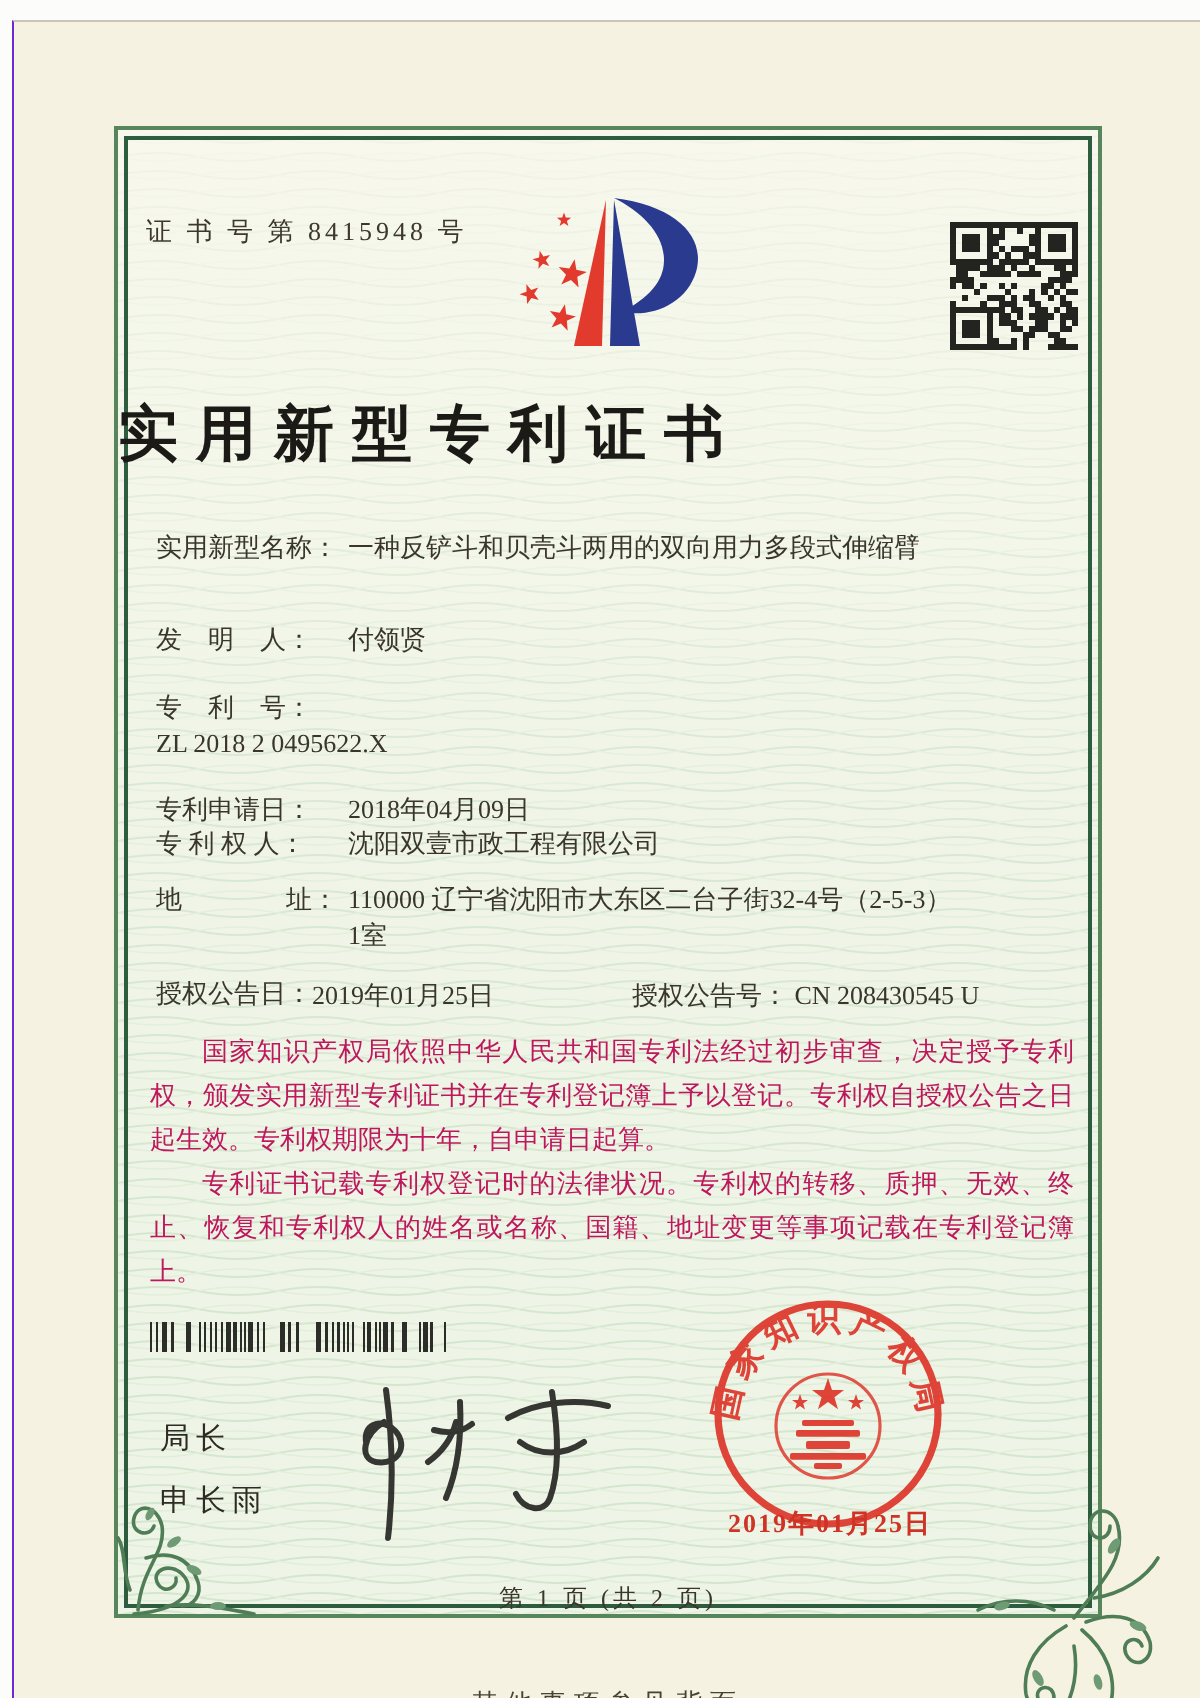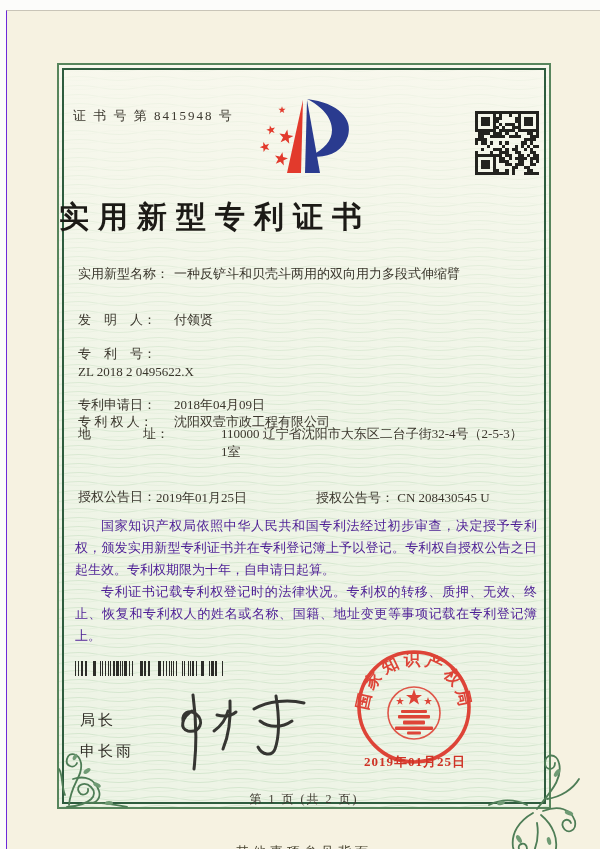--- a/index.html
+++ b/index.html
@@ -37,31 +37,31 @@
   }
 
   .field-row{position:absolute;left:19px;width:458px;display:flex;font-size:13px;line-height:18px;color:#3a362c;}
   .f-label{flex:none;width:96px;white-space:nowrap;}
   .f-value{flex:1;}
   .row-name{top:200px;}
   .row-inventor{top:246px;}
   .row-patno{top:280px;flex-direction:column;}
   .row-filing{top:314px;margin-top:17px;}
   .row-patentee{top:348px;}
-  .row-address{top:360px;gap:47px;}
+  .row-address{top:376px;}
   .row-address .f-value{max-width:305px;}
   .row-grant{top:424px;display:block;}
   .grant-pair2{position:absolute;left:238px;top:0;}
   .row-grant .inner-row{position:relative;display:flex;}
   .row-grant .f-label{width:auto;font-family:Liberation Mono, monospace;}
 
   .paragraphs{position:absolute;left:16px;top:450px;width:462px;}
   .paragraphs p{
     margin:0;font-size:13px;line-height:22px;text-indent:2em;
-    text-align:justify;color:#4c1d95;
+    text-align:justify;color:#be185d;
   }
   .barcode{position:absolute;left:16px;top:596px;width:153px;height:15px;}
   .barcode svg{width:100%;height:100%;fill:#2c2c28;}
 
   .signer{position:absolute;left:21px;top:640px;font-size:15px;letter-spacing:3px;color:#2e2b24;}
   .signer .line{height:31px;line-height:31px;}
   .signature-svg{position:absolute;left:103px;top:620px;width:160px;height:92px;z-index:4;}
 
   .seal{position:absolute;left:292px;top:582px;width:126px;height:122px;z-index:5;opacity:.93;}
   .seal-date{

